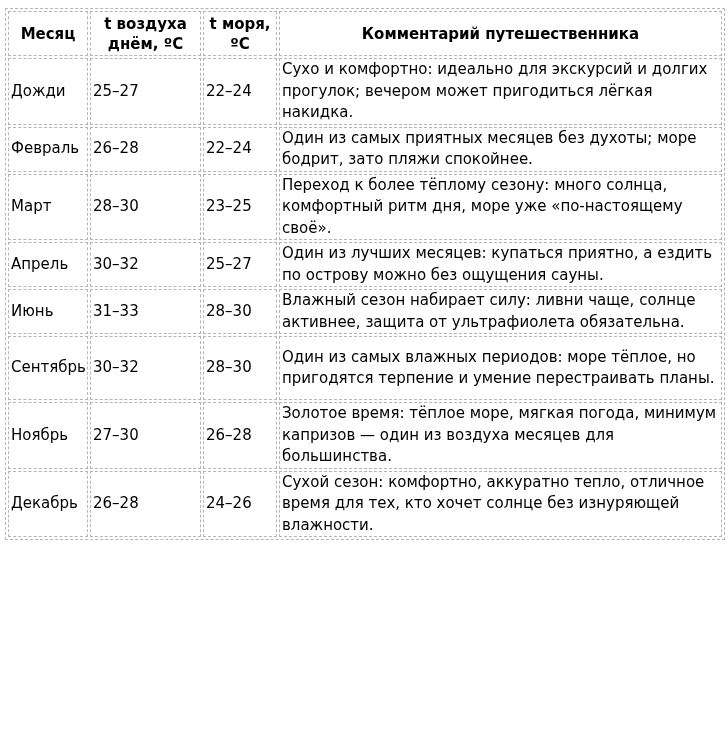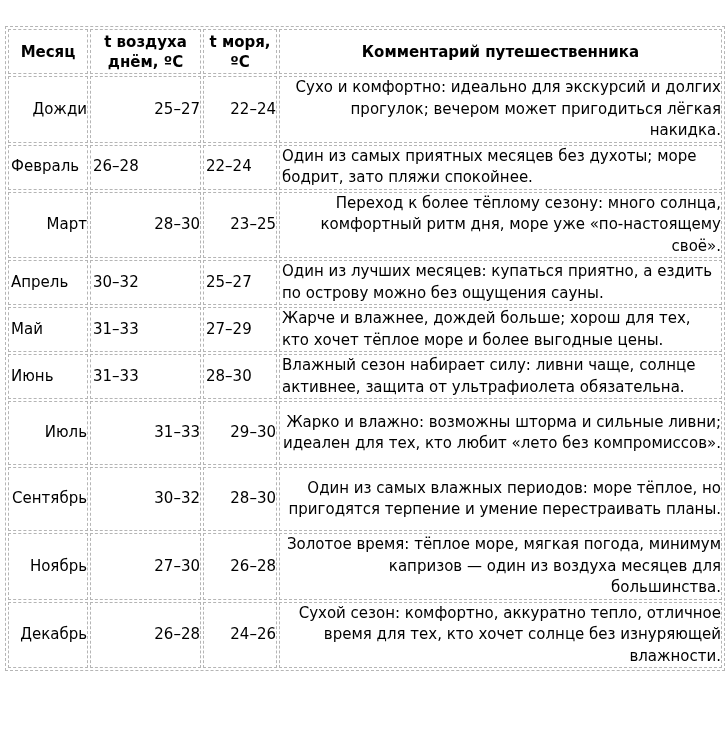--- a/index.html
+++ b/index.html
@@ -10,21 +10,20 @@
     body {
       width: 727px;
       height: 748px;
       overflow: hidden;
       position: relative;
     }
     .table-wrap {
       position: absolute;
       left: 5px;
       top: 8px;
-      margin-top: 18px;
     }
     table.climate {
       border: 1px dashed #b5b5b5;
       border-collapse: separate;
       border-spacing: 2px;
       font-family: "DejaVu Sans", sans-serif;
       font-size: 15px;
       color: #000000;
       width: 720px;
       table-layout: fixed;
@@ -40,21 +39,21 @@
       font-weight: bold;
       text-align: center;
       height: 43px;
       padding: 0 2px;
       line-height: 20px;
     }
     col.c-month { width: 80px; }
     col.c-air { width: 111px; }
     col.c-sea { width: 74px; }
     col.c-comment { width: auto; }
-    tr.r3 td { height: 62px; text-align: right; }
+    tr.r3 td { height: 62px; }
     tr.r2 td { height: 43px; }
   </style>
 </head>
 <body>
 
 <div class="table-wrap">
   <table class="climate">
     <colgroup>
       <col class="c-month">
       <col class="c-air">
@@ -88,36 +87,24 @@
         <td>23–25</td>
         <td>Переход к более тёплому сезону: много солнца, комфортный ритм дня, море уже «по‑настоящему своё».</td>
       </tr>
       <tr class="r2">
         <td>Апрель</td>
         <td>30–32</td>
         <td>25–27</td>
         <td>Один из лучших месяцев: купаться приятно, а ездить по острову можно без ощущения сауны.</td>
       </tr>
       <tr class="r2">
-        <td>Май</td>
-        <td>31–33</td>
-        <td>27–29</td>
-        <td>Жарче и влажнее, дождей больше; хорош для тех, кто хочет тёплое море и более выгодные цены.</td>
-      </tr>
-      <tr class="r2">
         <td>Июнь</td>
         <td>31–33</td>
         <td>28–30</td>
         <td>Влажный сезон набирает силу: ливни чаще, солнце активнее, защита от ультрафиолета обязательна.</td>
-      </tr>
-      <tr class="r3">
-        <td>Июль</td>
-        <td>31–33</td>
-        <td>29–30</td>
-        <td>Жарко и влажно: возможны шторма и сильные ливни; идеален для тех, кто любит «лето без компромиссов».</td>
       </tr>
       <tr class="r3">
         <td>Сентябрь</td>
         <td>30–32</td>
         <td>28–30</td>
         <td>Один из самых влажных периодов: море тёплое, но пригодятся терпение и умение перестраивать планы.</td>
       </tr>
       <tr class="r3">
         <td>Ноябрь</td>
         <td>27–30</td>

